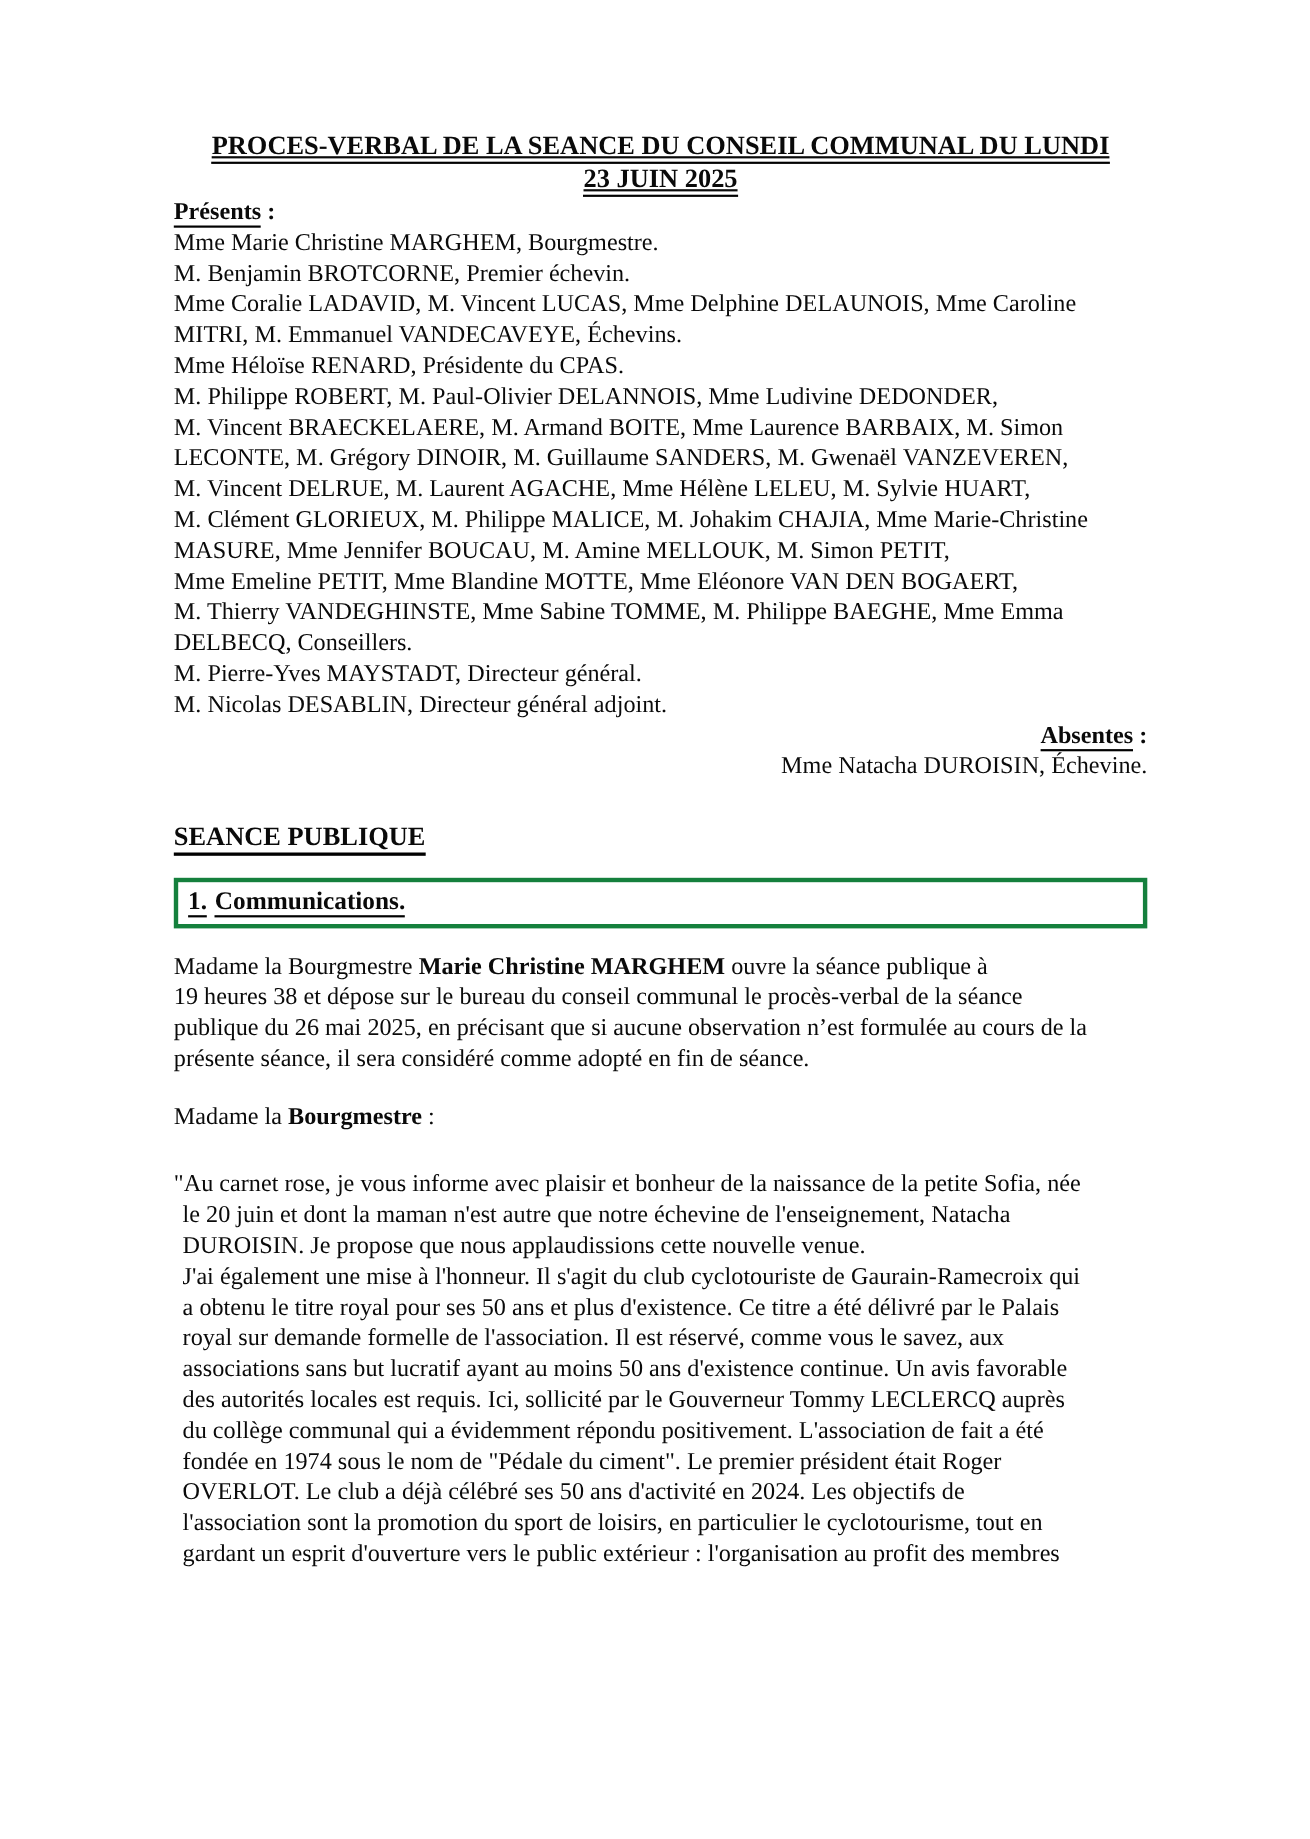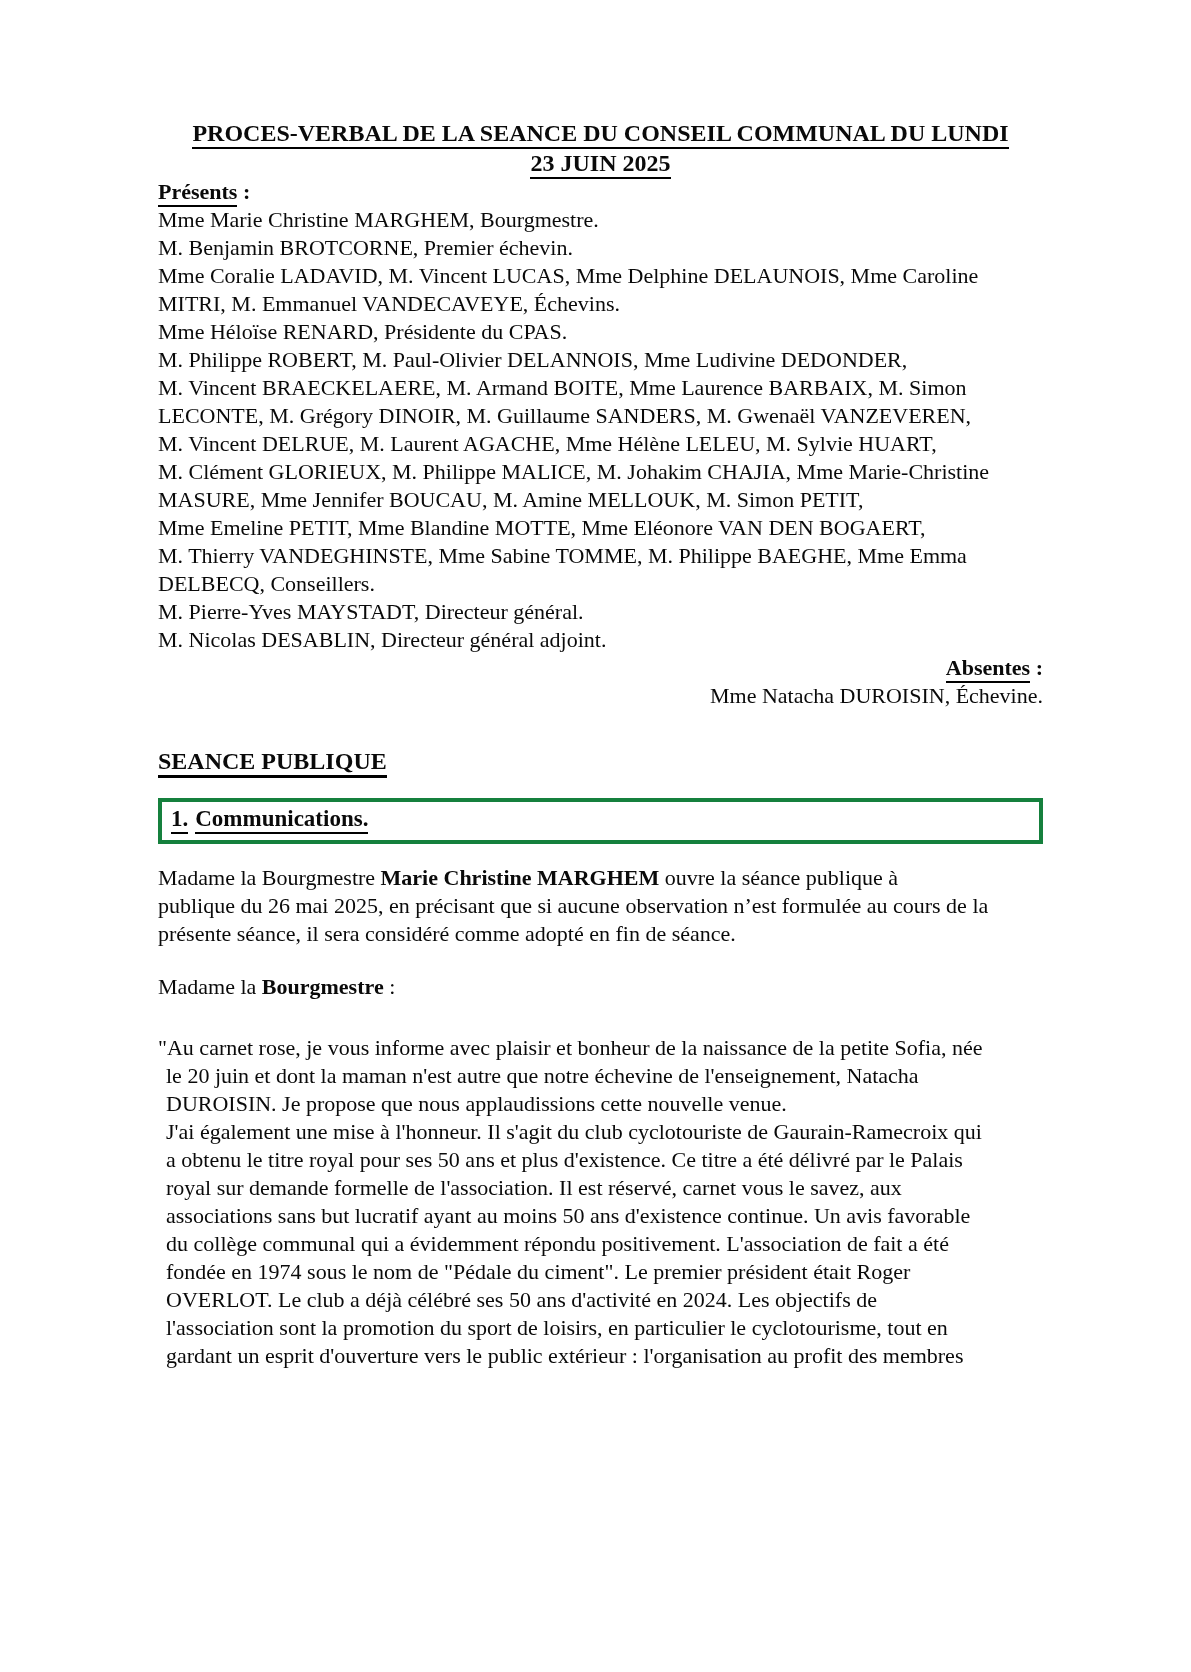--- a/index.html
+++ b/index.html
@@ -24,20 +24,21 @@
     white-space: nowrap;
     font-size: 22px;
     line-height: 28px;
   }
   
   .title-block {
     text-align: center;
     font-weight: bold;
     font-size: 24px;
     line-height: 30px;
+    text-decoration: underline;
   }
   .u2 { border-bottom: 2px solid #000; padding-bottom: 1px; }
   .u3 { border-bottom: 3px solid #000; padding-bottom: 1px; }
   
   .section { }
   .section-absentes { margin-top: 0; text-align: right; }
   .label-line {
     font-size: 22px;
     line-height: 28px;
     font-weight: bold;
@@ -107,35 +108,37 @@
 
   <div class="seance-heading"><span class="u3">SEANCE PUBLIQUE</span></div>
 
   <div class="item-box">
     <span class="u2 num">1.</span><span class="u2">Communications.</span>
   </div>
 
   <div class="para">
     <div class="tline"><span>Madame la Bourgmestre </span><span class="b">Marie Christine MARGHEM</span><span> ouvre la séance publique à</span></div>
     <div>
+        <div class="tline">19 heures 38 et dépose sur le bureau du conseil communal le procès-verbal de la séance</div>
         <div class="tline">publique du 26 mai 2025, en précisant que si aucune observation n’est formulée au cours de la</div>
         <div class="tline">présente séance, il sera considéré comme adopté en fin de séance.</div>
       </div>
   </div>
 
   <div class="speaker-line tline"><span>Madame la </span><span class="b">Bourgmestre</span><span> :</span></div>
 
   <div class="quote">
       <div class="tline">"Au carnet rose, je vous informe avec plaisir et bonheur de la naissance de la petite Sofia, née</div>
       <div class="tline">le 20 juin et dont la maman n'est autre que notre échevine de l'enseignement, Natacha</div>
       <div class="tline">DUROISIN. Je propose que nous applaudissions cette nouvelle venue.</div>
       <div class="tline">J'ai également une mise à l'honneur. Il s'agit du club cyclotouriste de Gaurain-Ramecroix qui</div>
       <div class="tline">a obtenu le titre royal pour ses 50 ans et plus d'existence. Ce titre a été délivré par le Palais</div>
-      <div class="tline">royal sur demande formelle de l'association. Il est réservé, carnet vous le savez, aux</div>
+      <div class="tline">royal sur demande formelle de l'association. Il est réservé, comme vous le savez, aux</div>
       <div class="tline">associations sans but lucratif ayant au moins 50 ans d'existence continue. Un avis favorable</div>
+      <div class="tline">des autorités locales est requis. Ici, sollicité par le Gouverneur Tommy LECLERCQ auprès</div>
       <div class="tline">du collège communal qui a évidemment répondu positivement. L'association de fait a été</div>
       <div class="tline">fondée en 1974 sous le nom de "Pédale du ciment". Le premier président était Roger</div>
       <div class="tline">OVERLOT. Le club a déjà célébré ses 50 ans d'activité en 2024. Les objectifs de</div>
       <div class="tline">l'association sont la promotion du sport de loisirs, en particulier le cyclotourisme, tout en</div>
       <div class="tline">gardant un esprit d'ouverture vers le public extérieur : l'organisation au profit des membres</div>
     </div>
 
 </div>
 
 </body></html>

